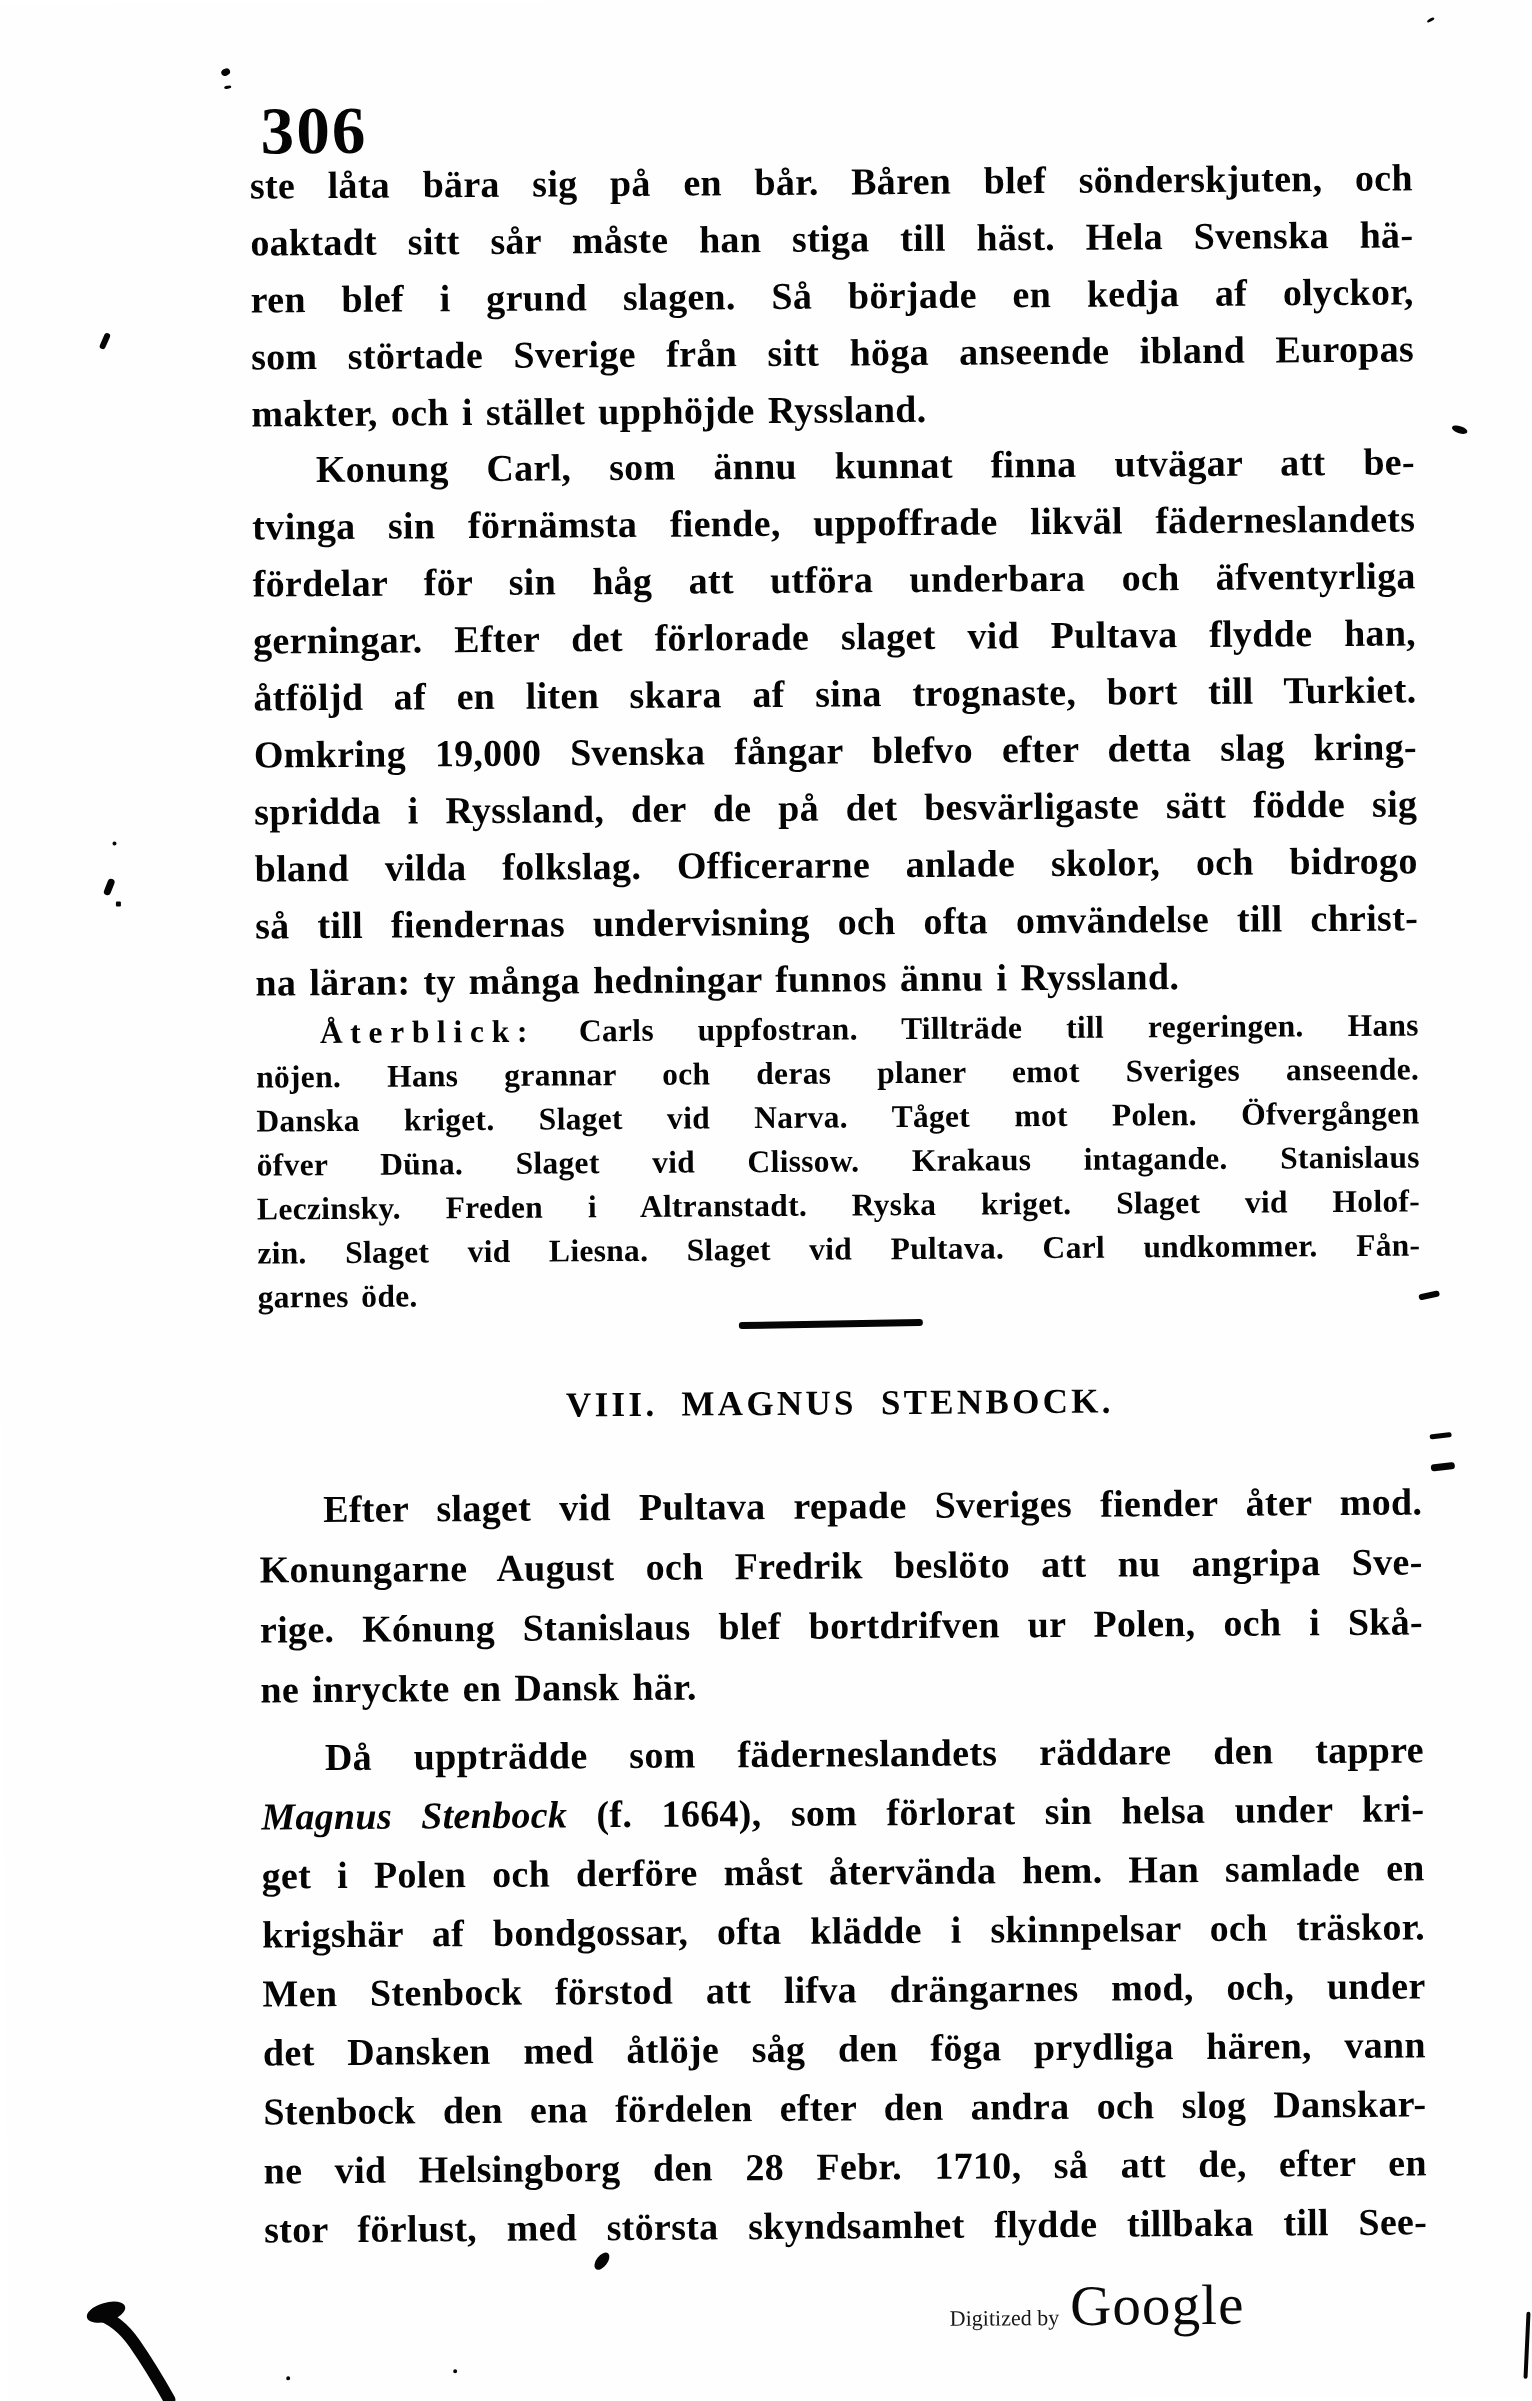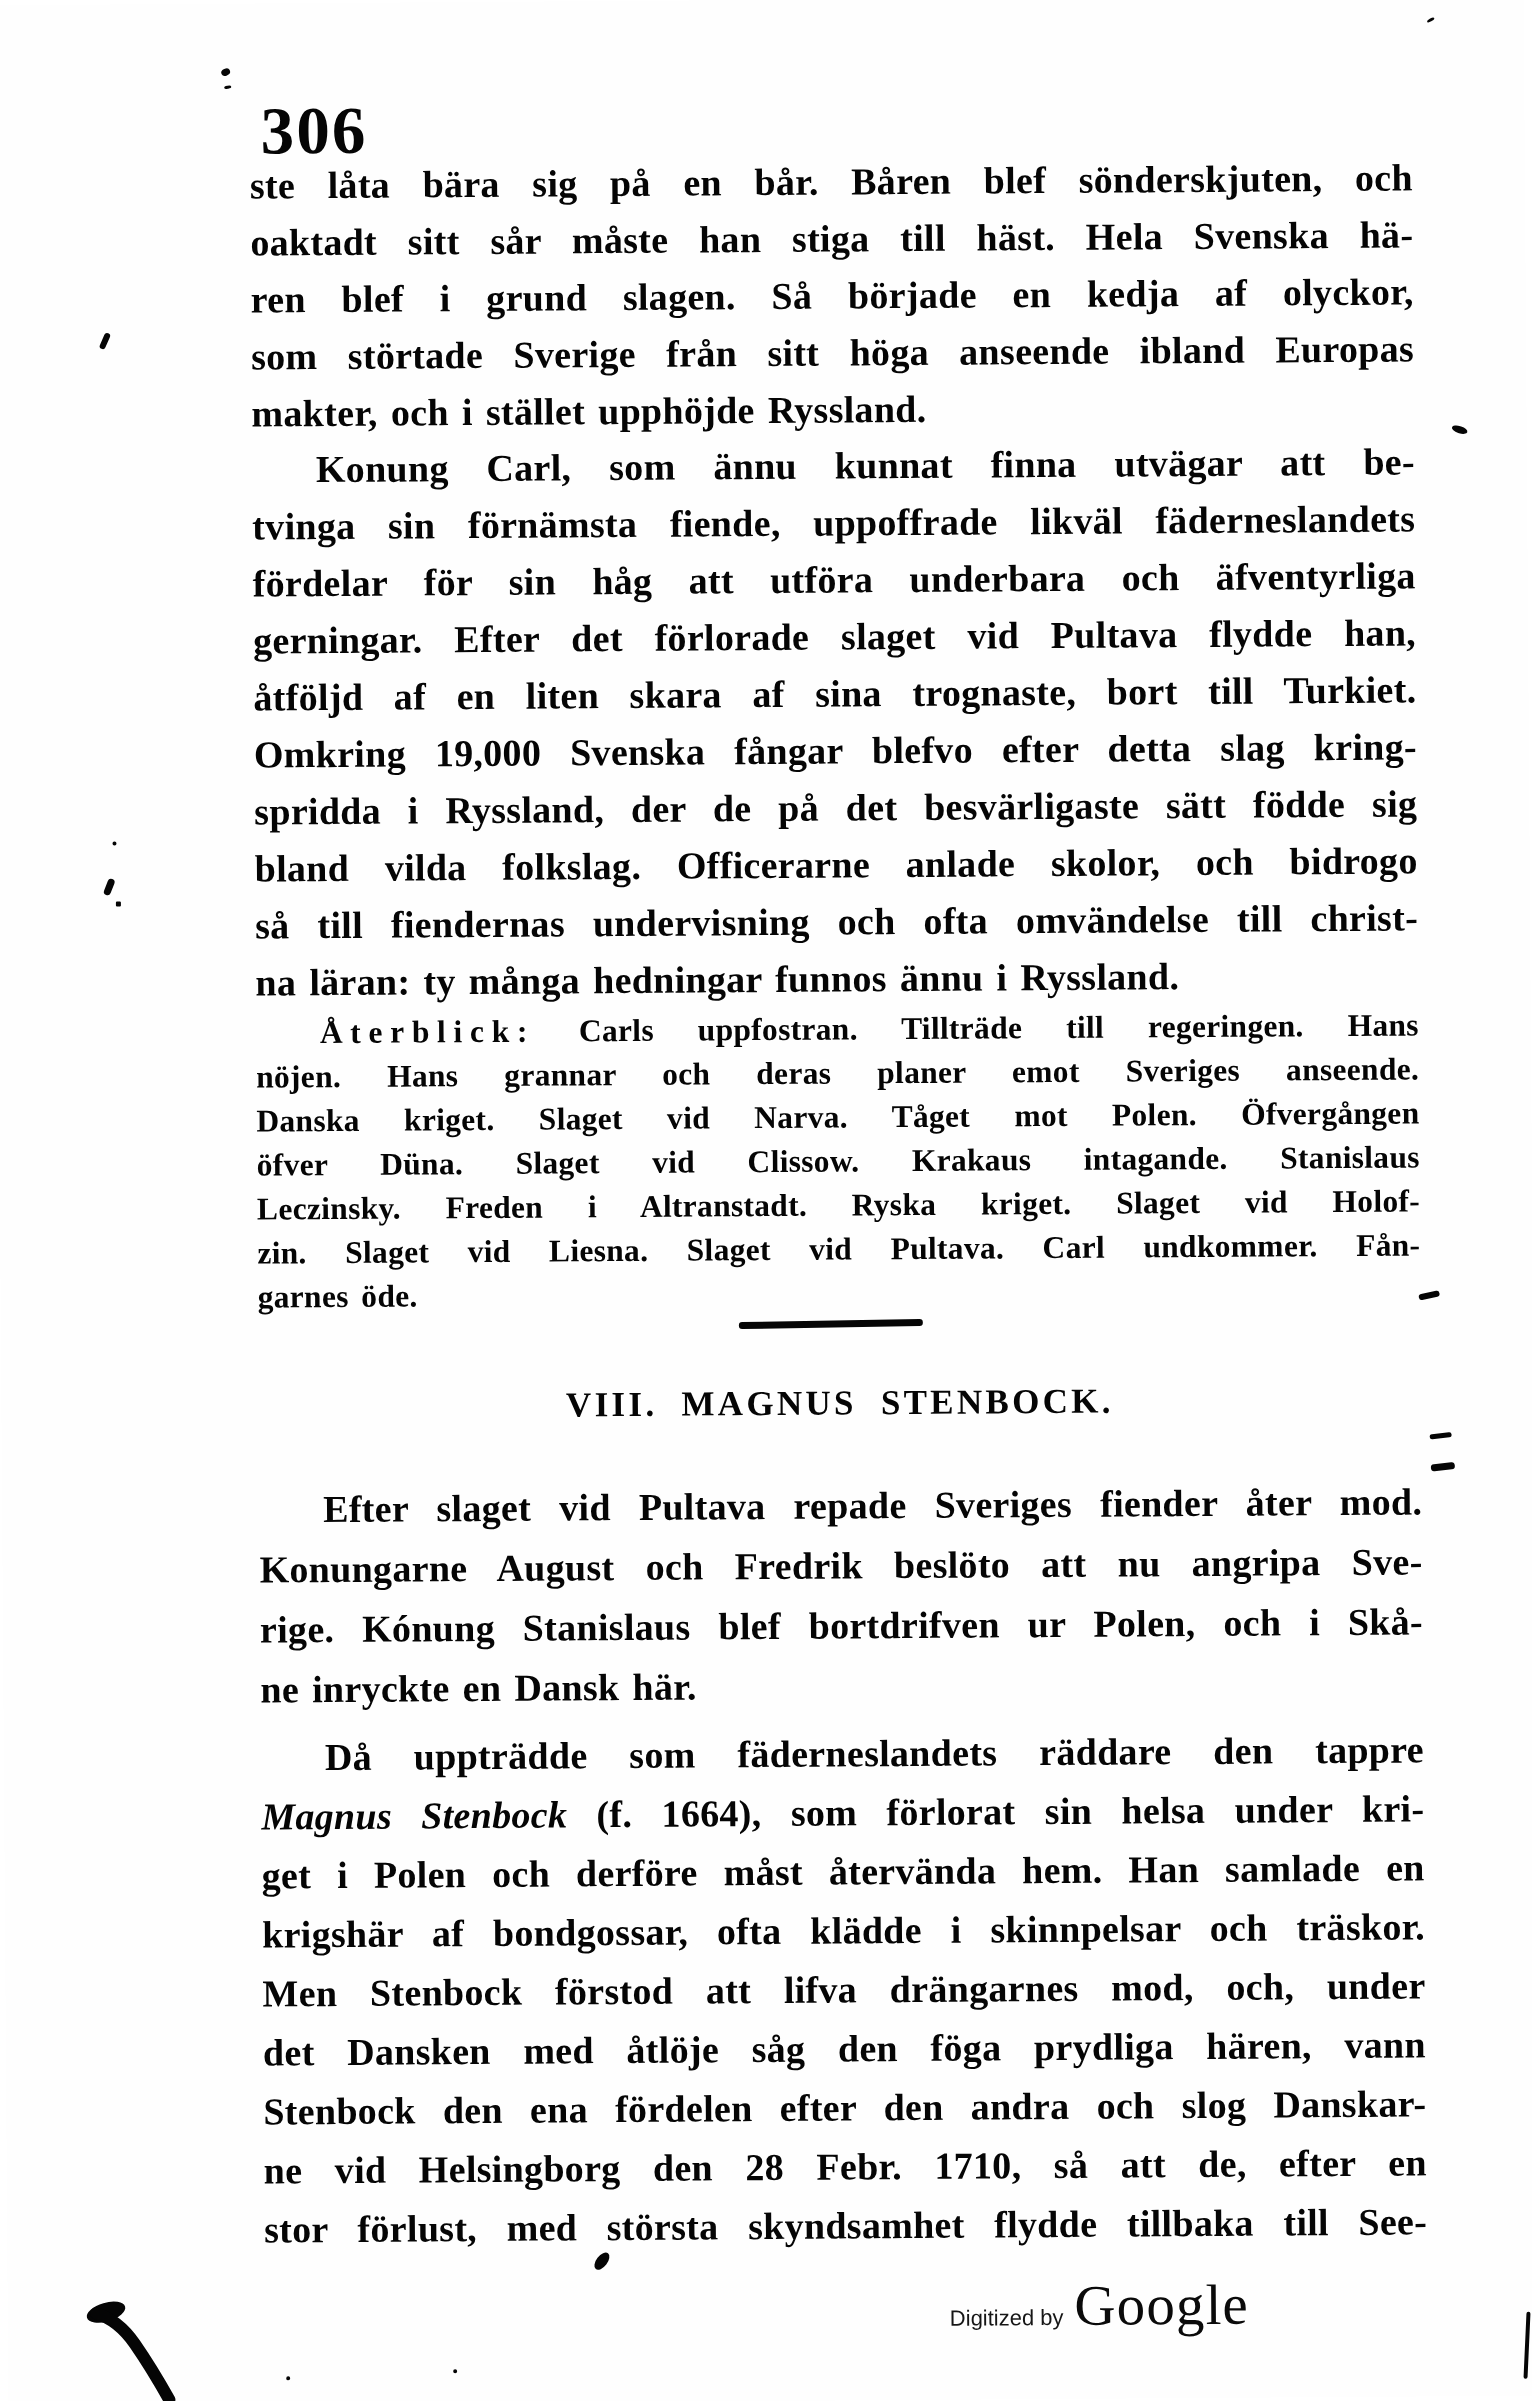--- a/index.html
+++ b/index.html
@@ -89,21 +89,21 @@
   .italic { font-style: italic; }
 
   #footer {
     left: 942px;
     top: 2275px;
     display: flex;
     align-items: baseline;
     gap: 11px;
   }
   #footer-digitized {
-    font-family: Liberation Sans, sans-serif;
+    font-family: Liberation Serif, serif;
     font-size: 22px;
     color: #161616;
   }
   #footer-google {
     font-family: "Liberation Serif", serif;
     font-size: 57px;
     letter-spacing: 1.1px;
     color: #0a0a0a;
   }
 

